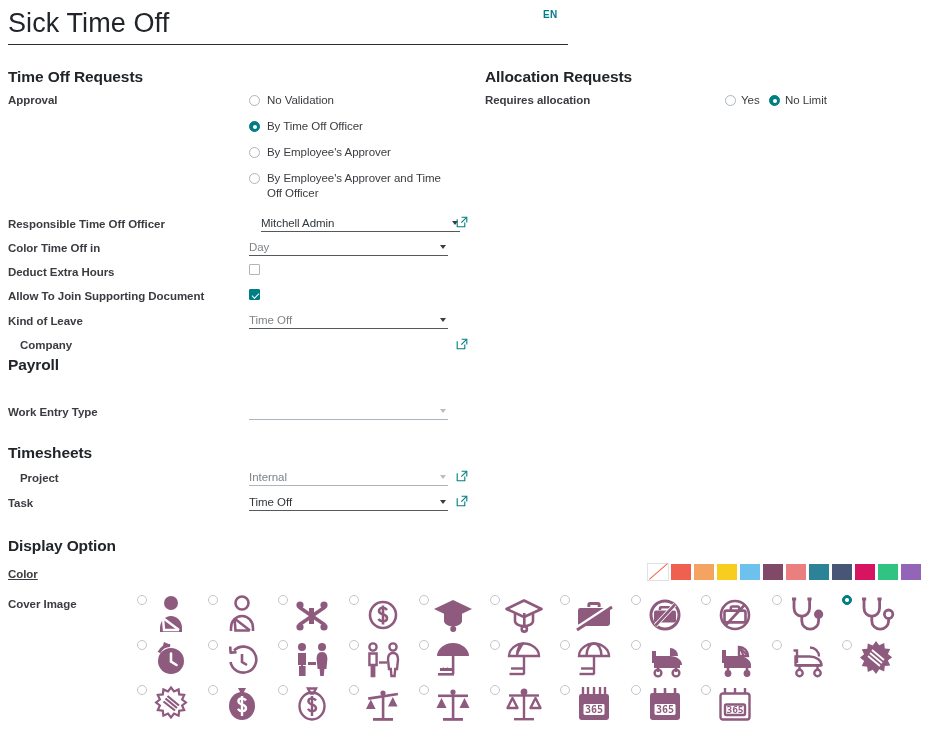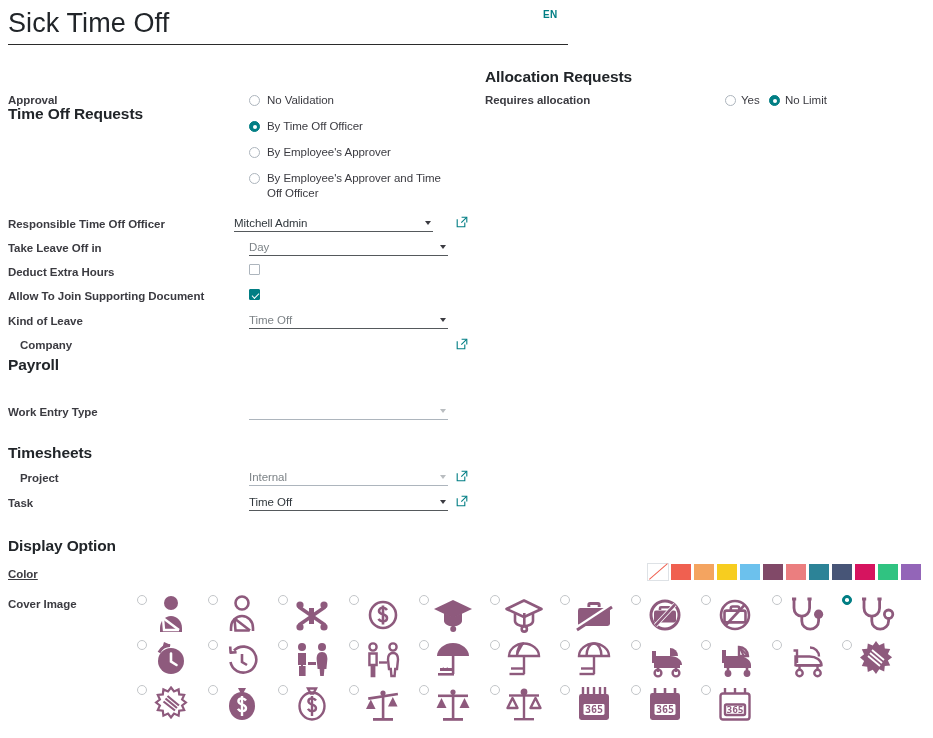--- a/index.html
+++ b/index.html
@@ -126,21 +126,21 @@
 </head>
 <body>
 
 <div class="page">
 
   <div class="title-row">
     <span class="title-text">Sick Time Off</span>
   </div>
   <a class="lang-badge" href="#">EN</a>
 
-  <div class="grp-head" style="left:8px; top:68px;margin-top:37px;">Time Off Requests</div>
+  <div class="grp-head" style="left:8px; top:68px;">Time Off Requests</div>
   <div class="grp-head" style="left:485px; top:68px;">Allocation Requests</div>
   <div class="grp-head" style="left:8px; top:356px;">Payroll</div>
   <div class="grp-head" style="left:8px; top:444px;">Timesheets</div>
   <div class="grp-head" style="left:8px; top:537px;">Display Option</div>
 
   <div class="lbl" style="left:8px; top:94px;">Approval</div>
 
   <div class="radio" style="left:249px; top:95px;"></div>
   <div class="radio-lbl" style="left:267px; top:94px;">No Validation</div>
 
@@ -155,33 +155,33 @@
 
   <div class="lbl" style="left:485px; top:94px;">Requires allocation</div>
 
   <div class="radio" style="left:725px; top:95px;"></div>
   <div class="radio-lbl" style="left:741px; top:94px;">Yes</div>
 
   <div class="radio on" style="left:769px; top:95px;"></div>
   <div class="radio-lbl" style="left:785px; top:94px;">No Limit</div>
 
   <div class="lbl" style="left:8px; top:218px;">Responsible Time Off Officer</div>
-  <div class="fld dark" style="left:234px; top:215px; width:199px;">
+  <div class="fld dark" style="left:261px; top:215px; width:199px;">
     <span class="val strong">Mitchell Admin</span>
     <span class="caret"></span>
   </div>
   <span class="ext" style="left:456px; top:216px;">
     <svg viewBox="0 0 12 12" fill="none" stroke="currentColor" stroke-width="1.1">
       <path d="M1.2 3.2v7.6h7.6V6.6"></path>
         <path d="M5.6 1.2h5.2v5.2"></path>
         <path d="M10.6 1.4 5.3 6.7"></path>
     </svg>
   </span>
 
-  <div class="lbl" style="left:8px; top:242px;">Take Leave Off in</div>
+  <div class="lbl" style="left:8px; top:242px;">Color Time Off in</div>
   <div class="fld dark" style="left:249px; top:239px; width:199px;">
     <span class="val muted">Day</span>
     <span class="caret"></span>
   </div>
 
   <div class="lbl" style="left:8px; top:266px;">Deduct Extra Hours</div>
   <div class="cbox" style="left:249px; top:264px;"></div>
 
   <div class="lbl" style="left:8px; top:290px;">Allow To Join Supporting Document</div>
   <div class="cbox on" style="left:249px; top:289px;"></div>

